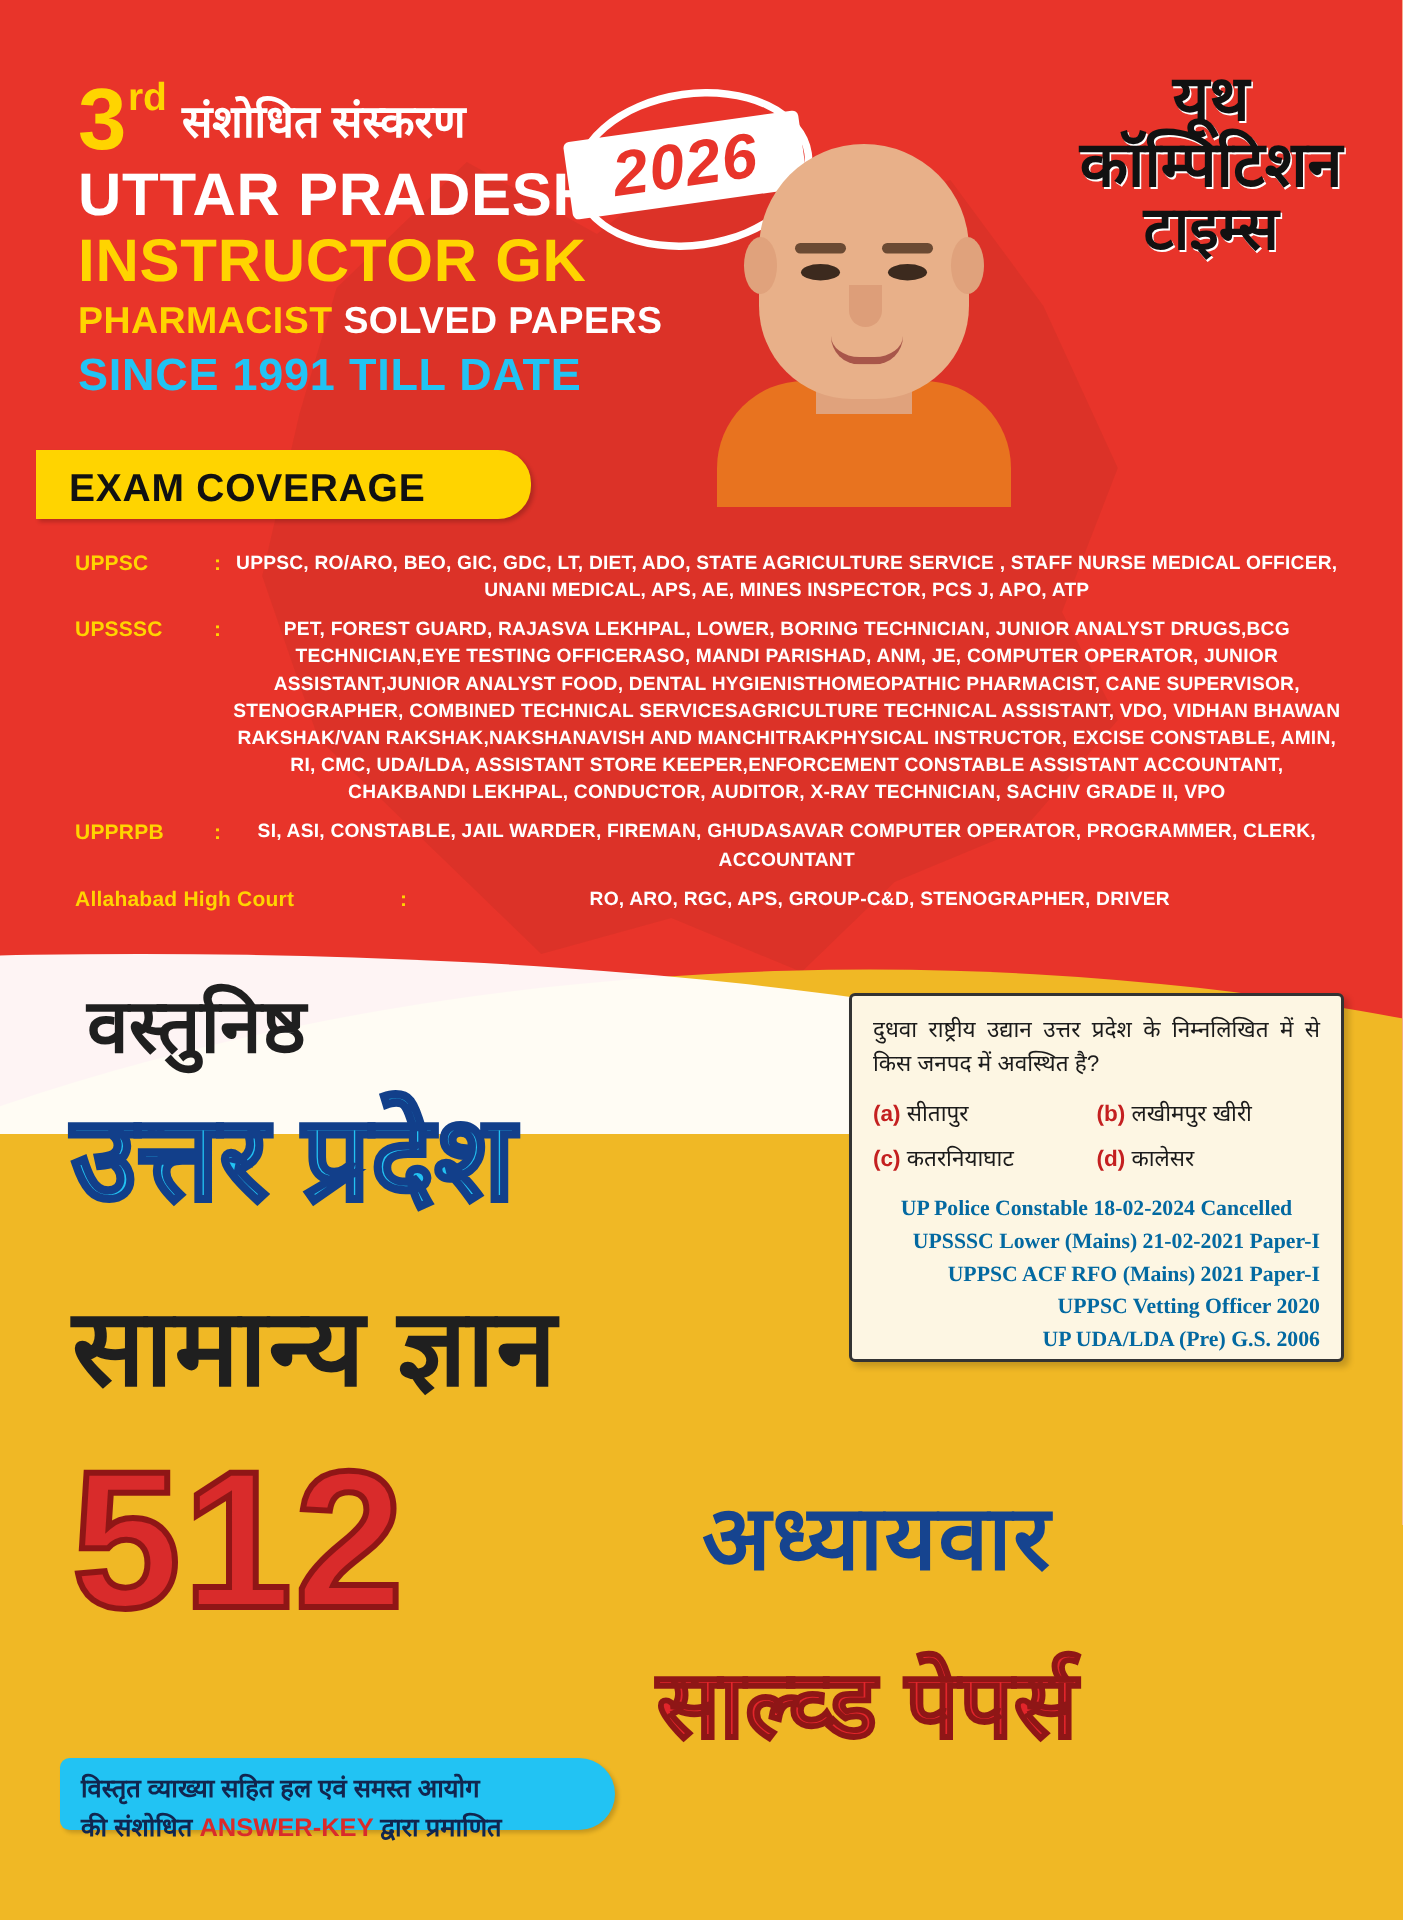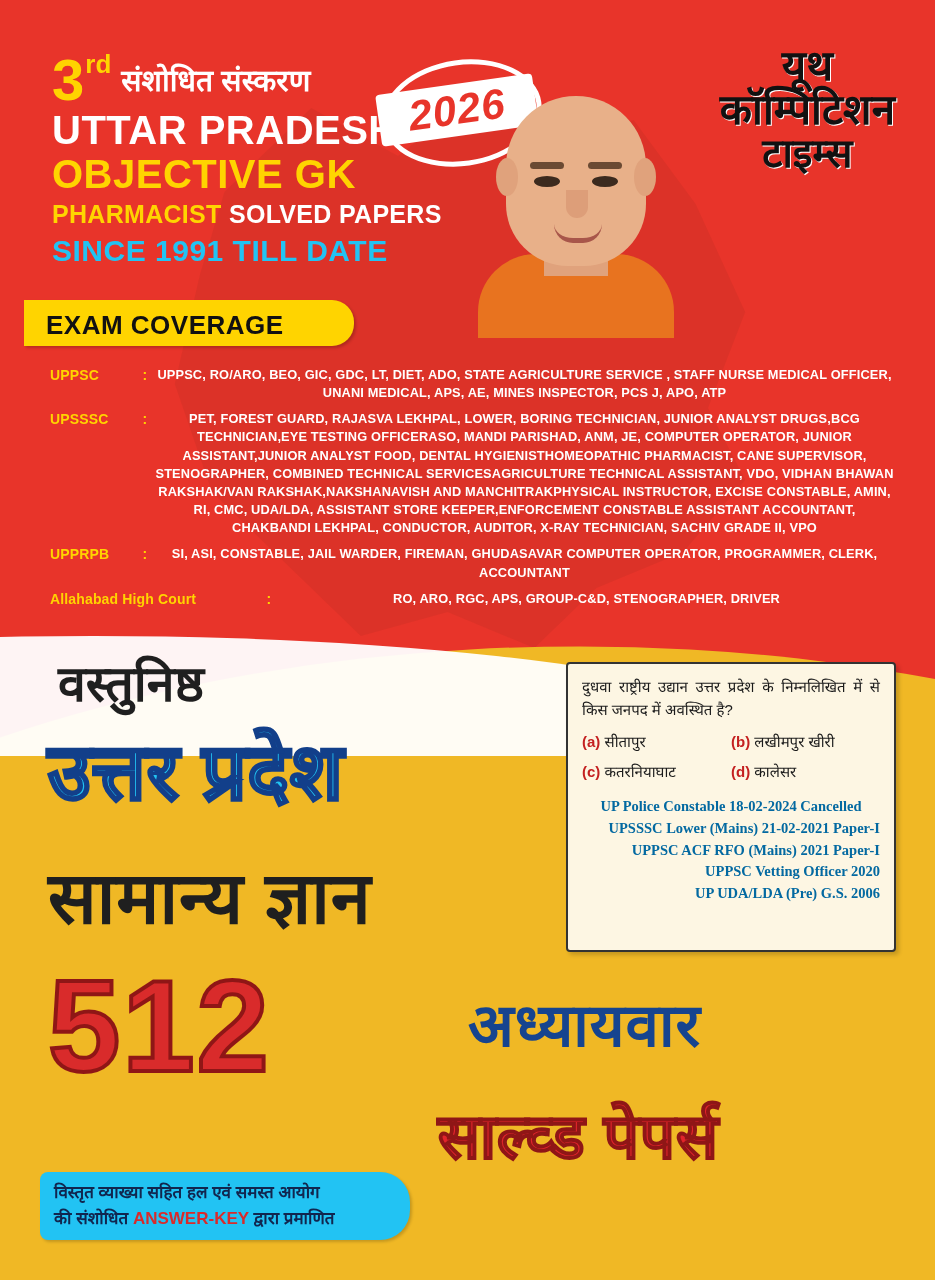--- a/index.html
+++ b/index.html
@@ -370,21 +370,21 @@
     -webkit-text-stroke: 2px #8f1616;
     letter-spacing: 1px;
   }
 
   
   .qbox {
     position: absolute;
     left: 566px;
     top: 662px;
     width: 330px;
-    height: 290px;
+    height: 246px;
     background: #fdf6e3;
     border: 2px solid #333333;
     border-radius: 4px;
     box-shadow: 3px 3px 4px rgba(0,0,0,.18);
     padding: 12px 14px;
     box-sizing: border-box;
   }
   .q-text {
     font-size: 15px;
     color: #1b1b1b;
@@ -410,21 +410,21 @@
     line-height: 1.5;
   }
   .q-src div:first-child { text-align: center; }
 
   
   .ribbon {
     position: absolute;
     left: 40px;
     top: 1172px;
     width: 370px;
-    height: 68px;
+    height: 48px;
     background: #22c3f3;
     border-radius: 8px 30px 30px 8px;
     padding: 8px 14px;
     box-sizing: border-box;
     box-shadow: 2px 2px 3px rgba(0,0,0,.18);
   }
   .ribbon div {
     font-size: 17px;
     font-weight: bold;
     color: #11264f;
@@ -441,21 +441,21 @@
     <div class="map-shape"></div>
   </div>
 
   <div class="edition-row">
     <span class="edition-num">3</span>
     <span class="edition-sup">rd</span>
     <span class="edition-hi">संशोधित संस्करण</span>
   </div>
 
   <div class="title-en">UTTAR PRADESH</div>
-  <div class="title-obj">OBJECTIVE GK</div>
+  <div class="title-obj">INSTRUCTOR GK</div>
   <div class="title-chap">
     <span class="hl">PHARMACIST </span><span>SOLVED PAPERS</span>
   </div>
   <div class="title-since">SINCE 1991 TILL DATE</div>
 
   <div class="year-badge">
     <div class="year-ellipse"></div>
     <div class="year-band"></div>
     <div class="year-text">2026</div>
   </div>

